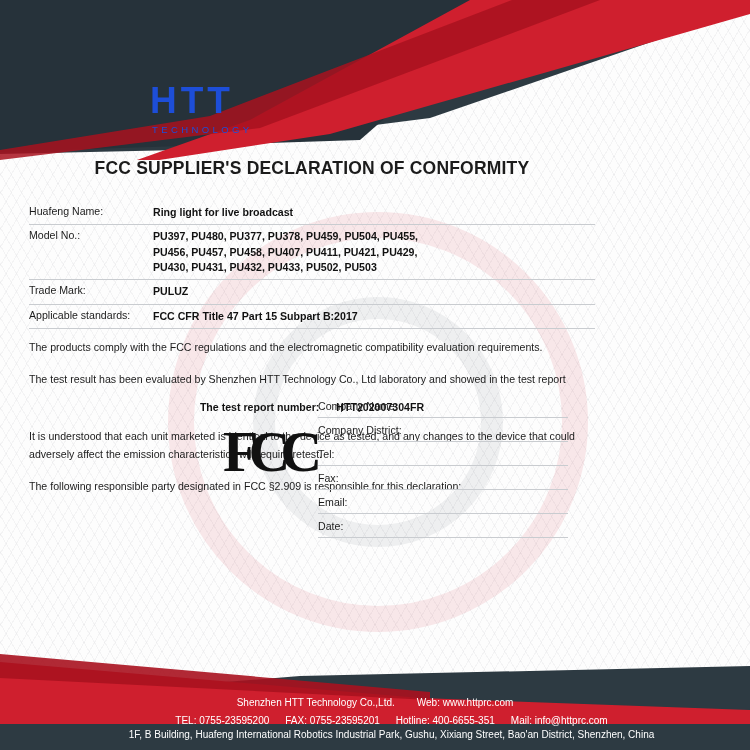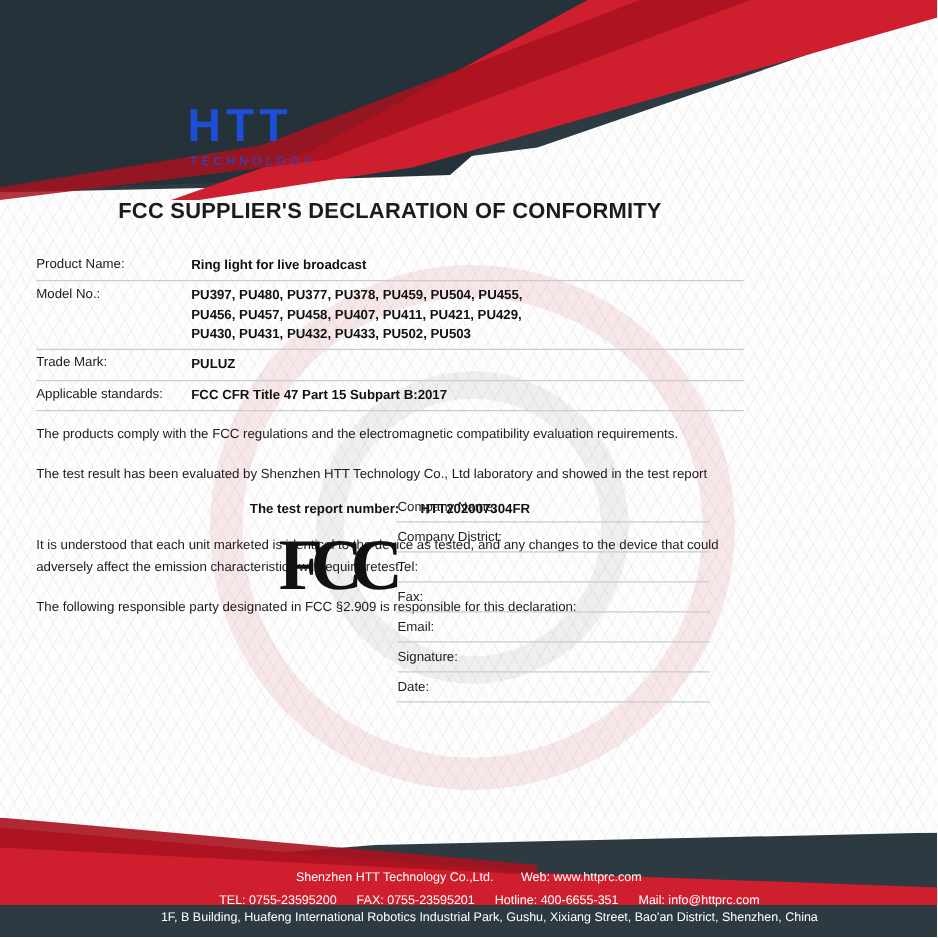--- a/index.html
+++ b/index.html
@@ -214,21 +214,21 @@
       <div class="logo-main">HTT</div>
       <div class="logo-sub">TECHNOLOGY</div>
     </div>
   </div>
 
   <div class="content">
     <div class="doc-title">FCC SUPPLIER'S DECLARATION OF CONFORMITY</div>
 
     <div class="fields">
       <div class="frow">
-        <div class="flabel">Product Name:</div>
+        <div class="flabel">Huafeng Name:</div>
         <div class="fvalue">Ring light for live broadcast</div>
       </div>
       <div class="frow">
         <div class="flabel">Model No.:</div>
         <div class="fvalue">
           <span class="ml">PU397, PU480, PU377, PU378, PU459, PU504, PU455,</span>
           <span class="ml">PU456, PU457, PU458, PU407, PU411, PU421, PU429,</span>
           <span class="ml">PU430, PU431, PU432, PU433, PU502, PU503</span>
         </div>
       </div>
@@ -257,21 +257,20 @@
   <div class="fcc-logo">
     <span class="f">FC</span><span>C</span>
   </div>
 
   <div class="sign">
     <div class="sign-row">Company Name:</div>
     <div class="sign-row">Company District:</div>
     <div class="sign-row">Tel:</div>
     <div class="sign-row">Fax:</div>
     <div class="sign-row">Email:</div>
-    <div class="sign-row">Signature:</div>
     <div class="sign-row last">Date:</div>
   </div>
 
   <div class="ftr">
     <div class="ftr-dark"></div>
     <div class="ftr-red"></div>
     <div class="ftr-red2"></div>
   </div>
   <div class="ftr-line1">
     <span>Shenzhen HTT Technology Co.,Ltd.</span><span class="sep"></span><span>Web:</span>

